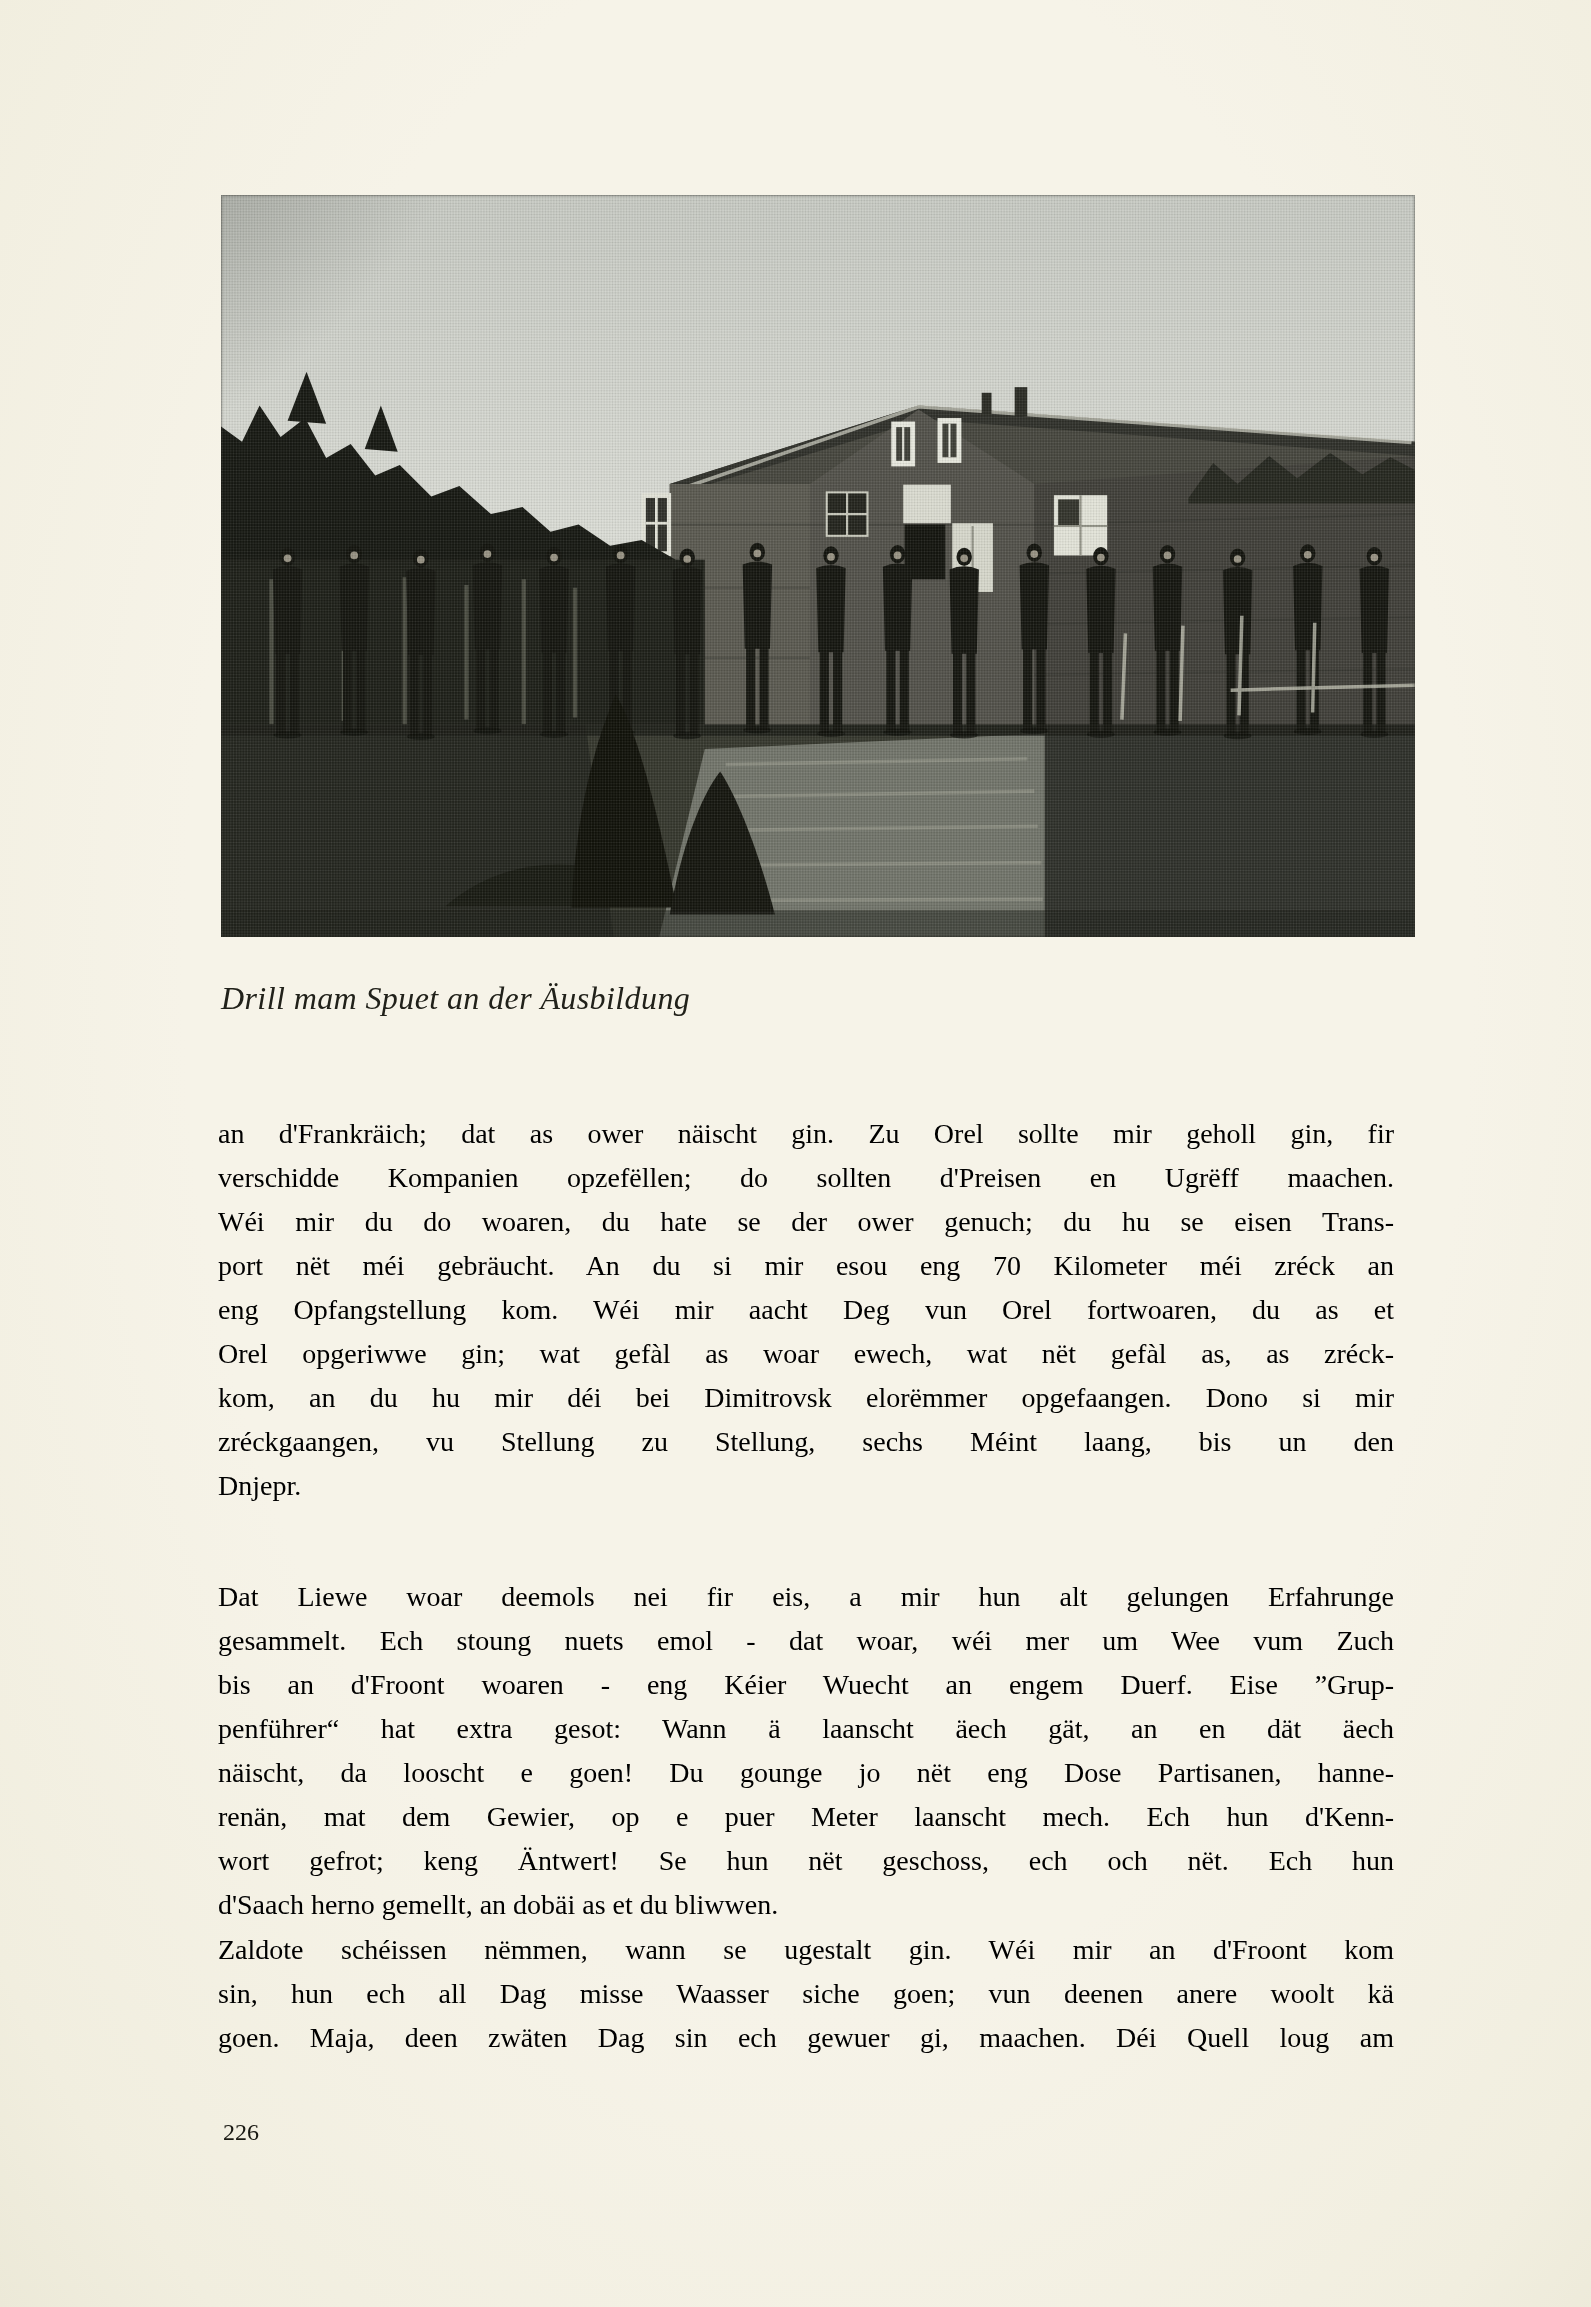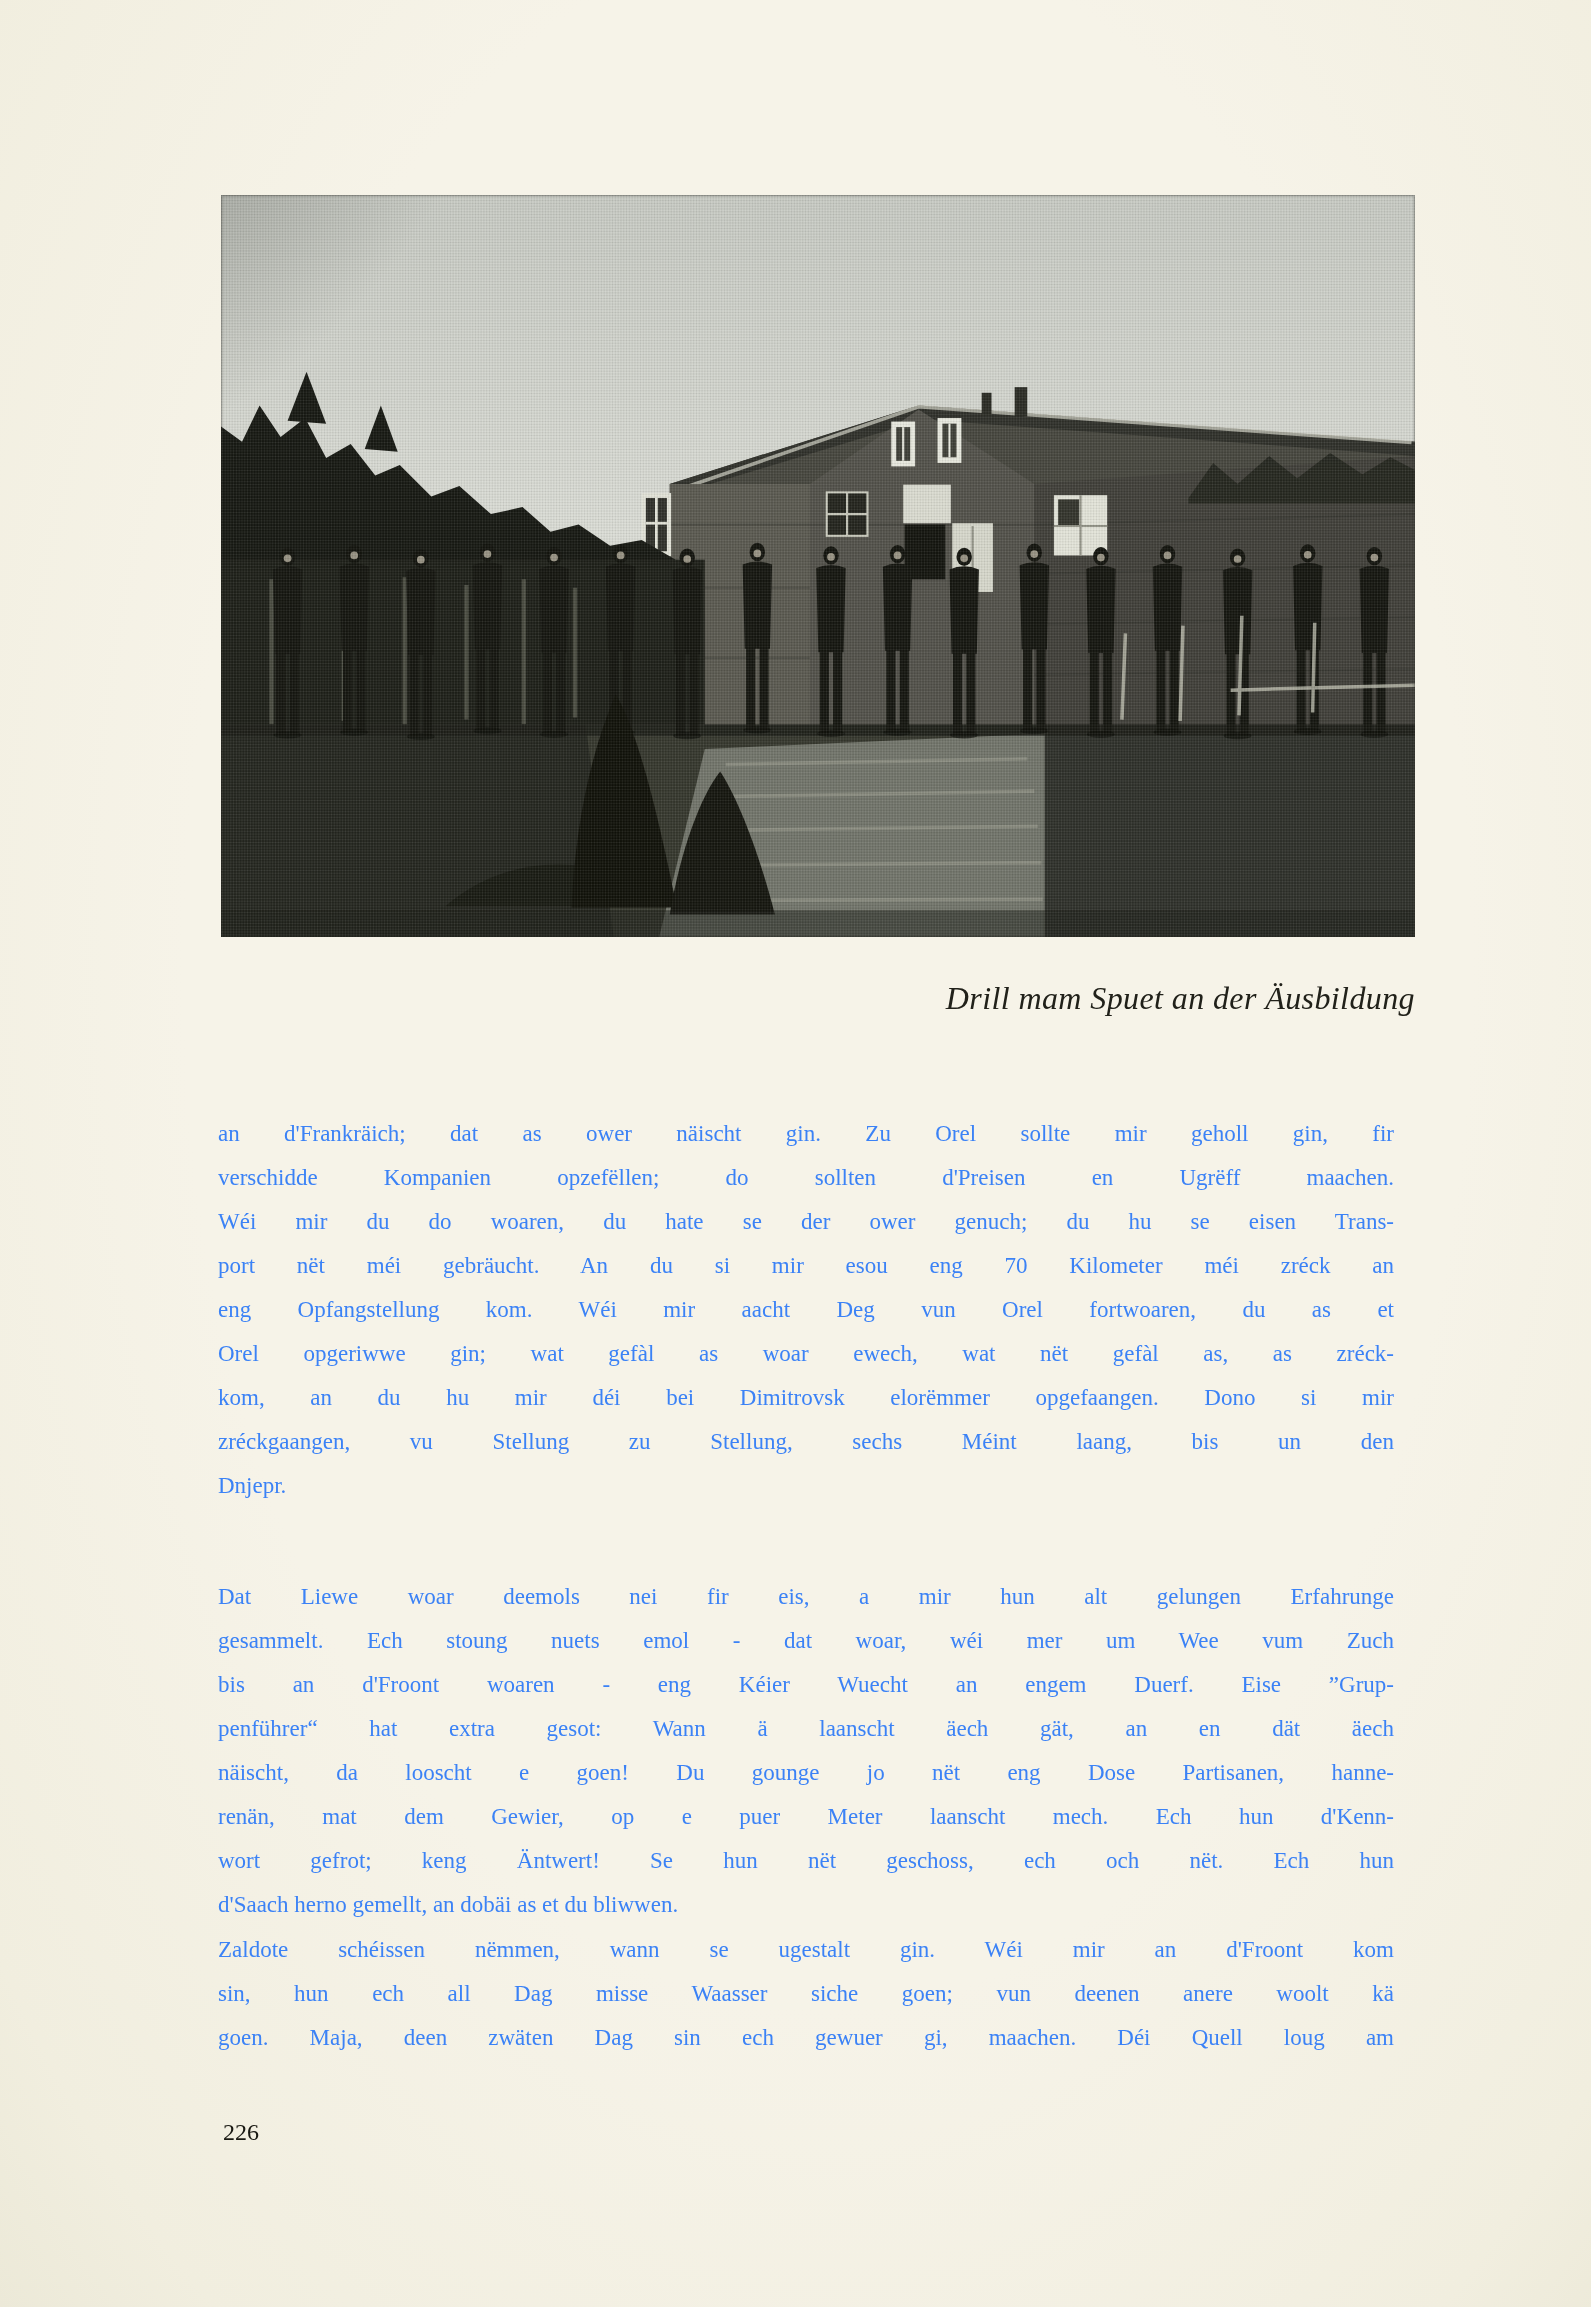--- a/index.html
+++ b/index.html
@@ -30,33 +30,33 @@
       radial-gradient(rgba(255,255,255,0.13) 0.7px, rgba(0,0,0,0) 1.1px),
       radial-gradient(rgba(10,10,8,0.12) 0.7px, rgba(0,0,0,0) 1.1px);
     background-size: 2.8px 2.8px, 2.8px 2.8px;
     background-position: 0 0, 1.4px 1.4px;
     pointer-events: none;
   }
   .caption {
     position: absolute;
     left: 221px; top: 980px;
     width: 1194px;
-    text-align: right;
+    text-align: left;
     font-style: italic;
     font-size: 32px;
     letter-spacing: 0.4px;
     color: #21211a;
   }
   .para {
     position: absolute;
     left: 218px;
     width: 1176px;
-    font-size: 23px;
+    font-size: 28px;
     line-height: 44px;
-    color: #3b82f6;
+    color: #000000;
   }
   .para .ln {
     text-align: justify;
     text-align-last: justify;
     text-justify: inter-word;
     height: 44px;
     overflow: visible;
     white-space: normal;
   }
   .para .ln.last {

